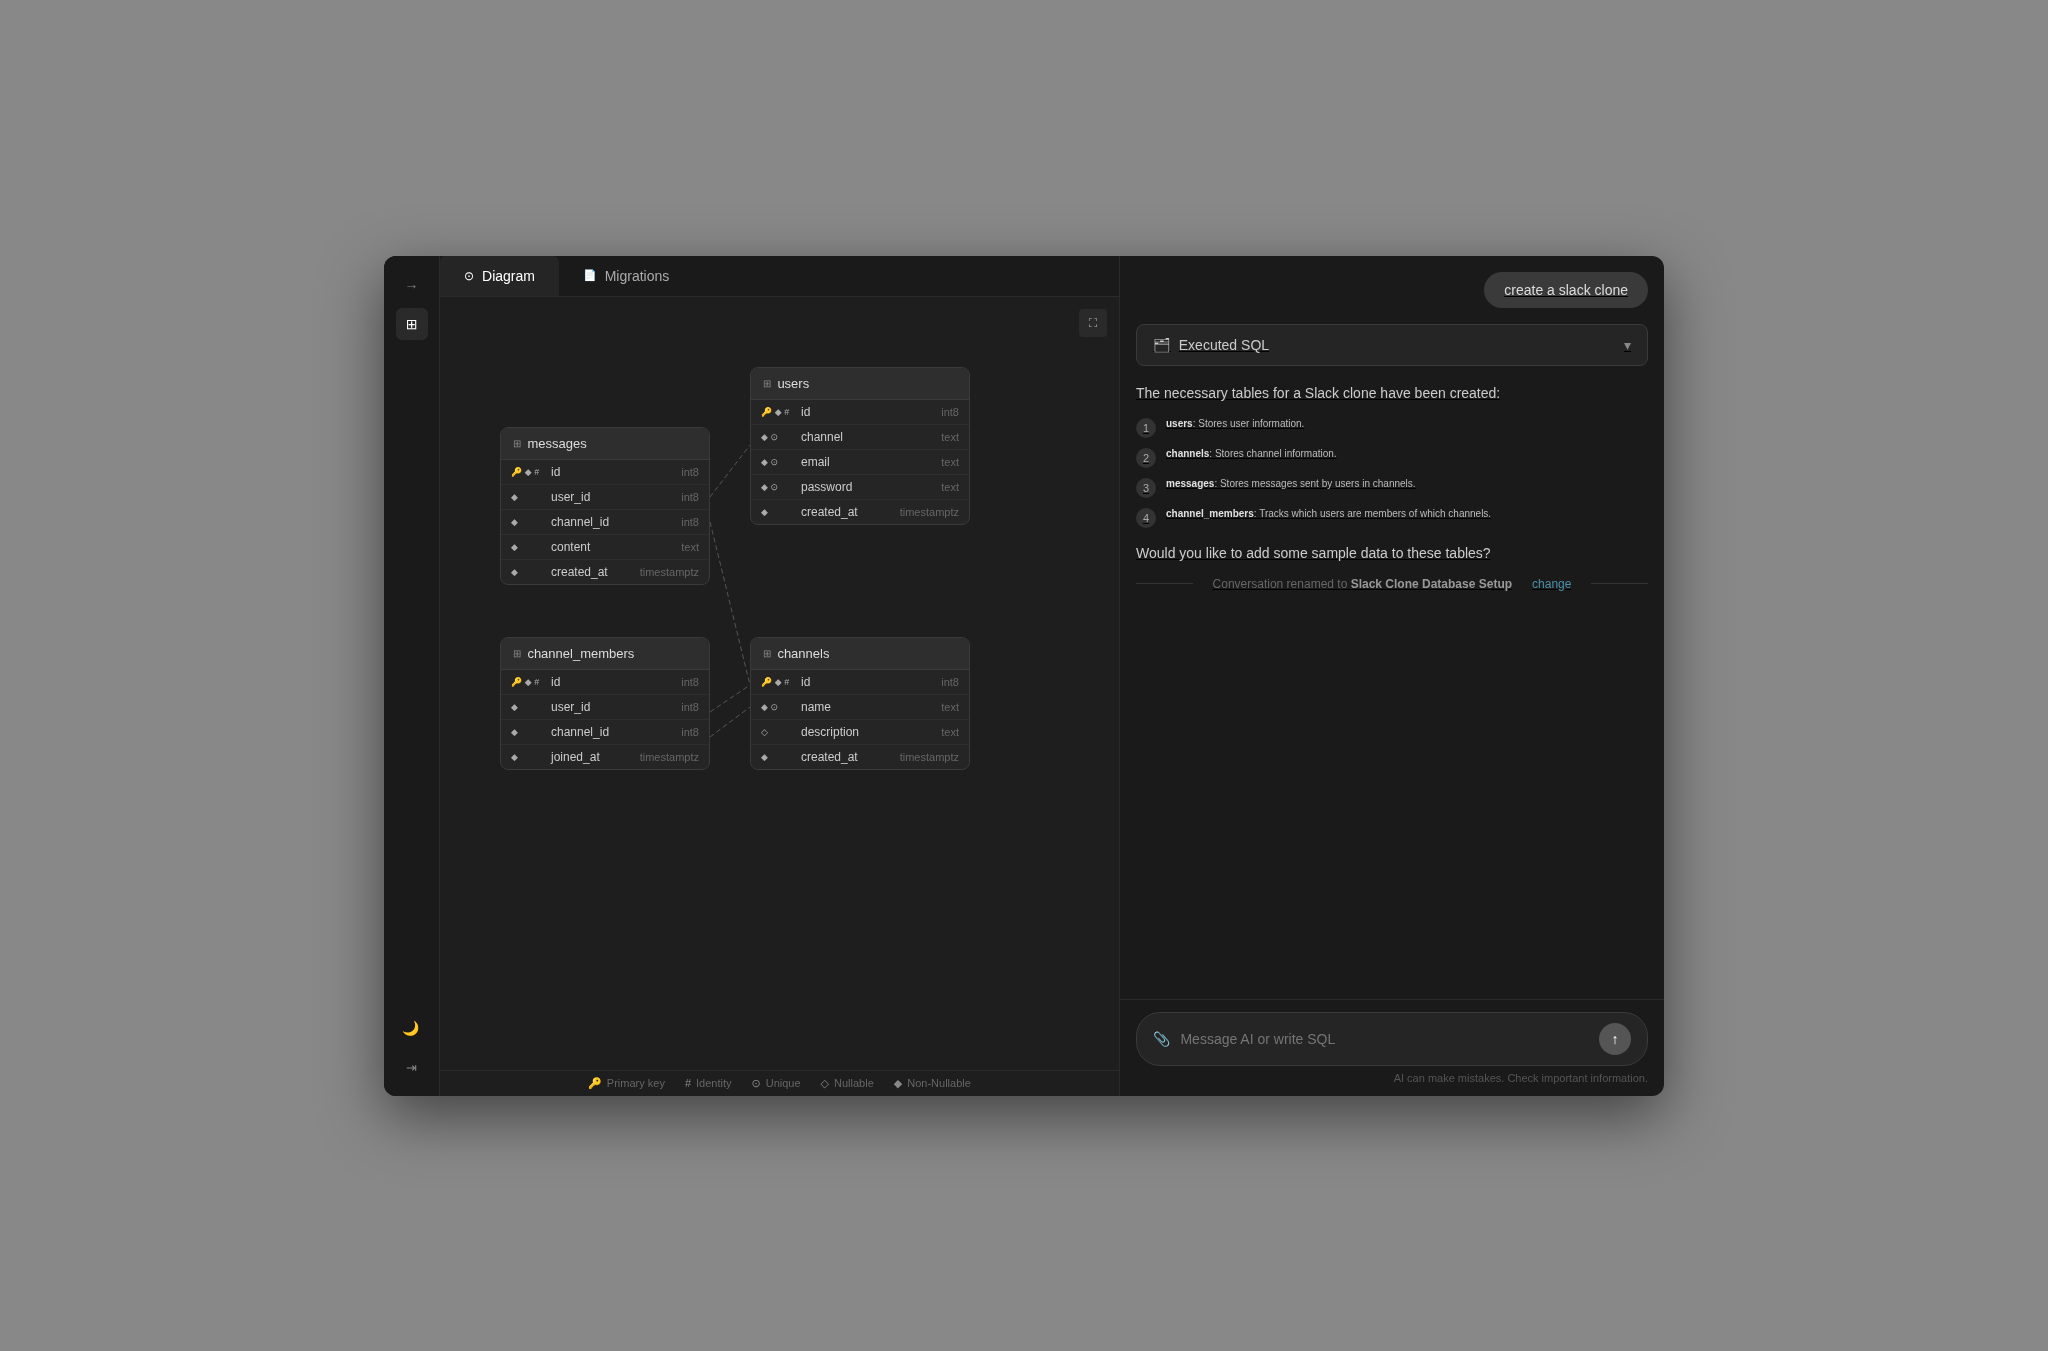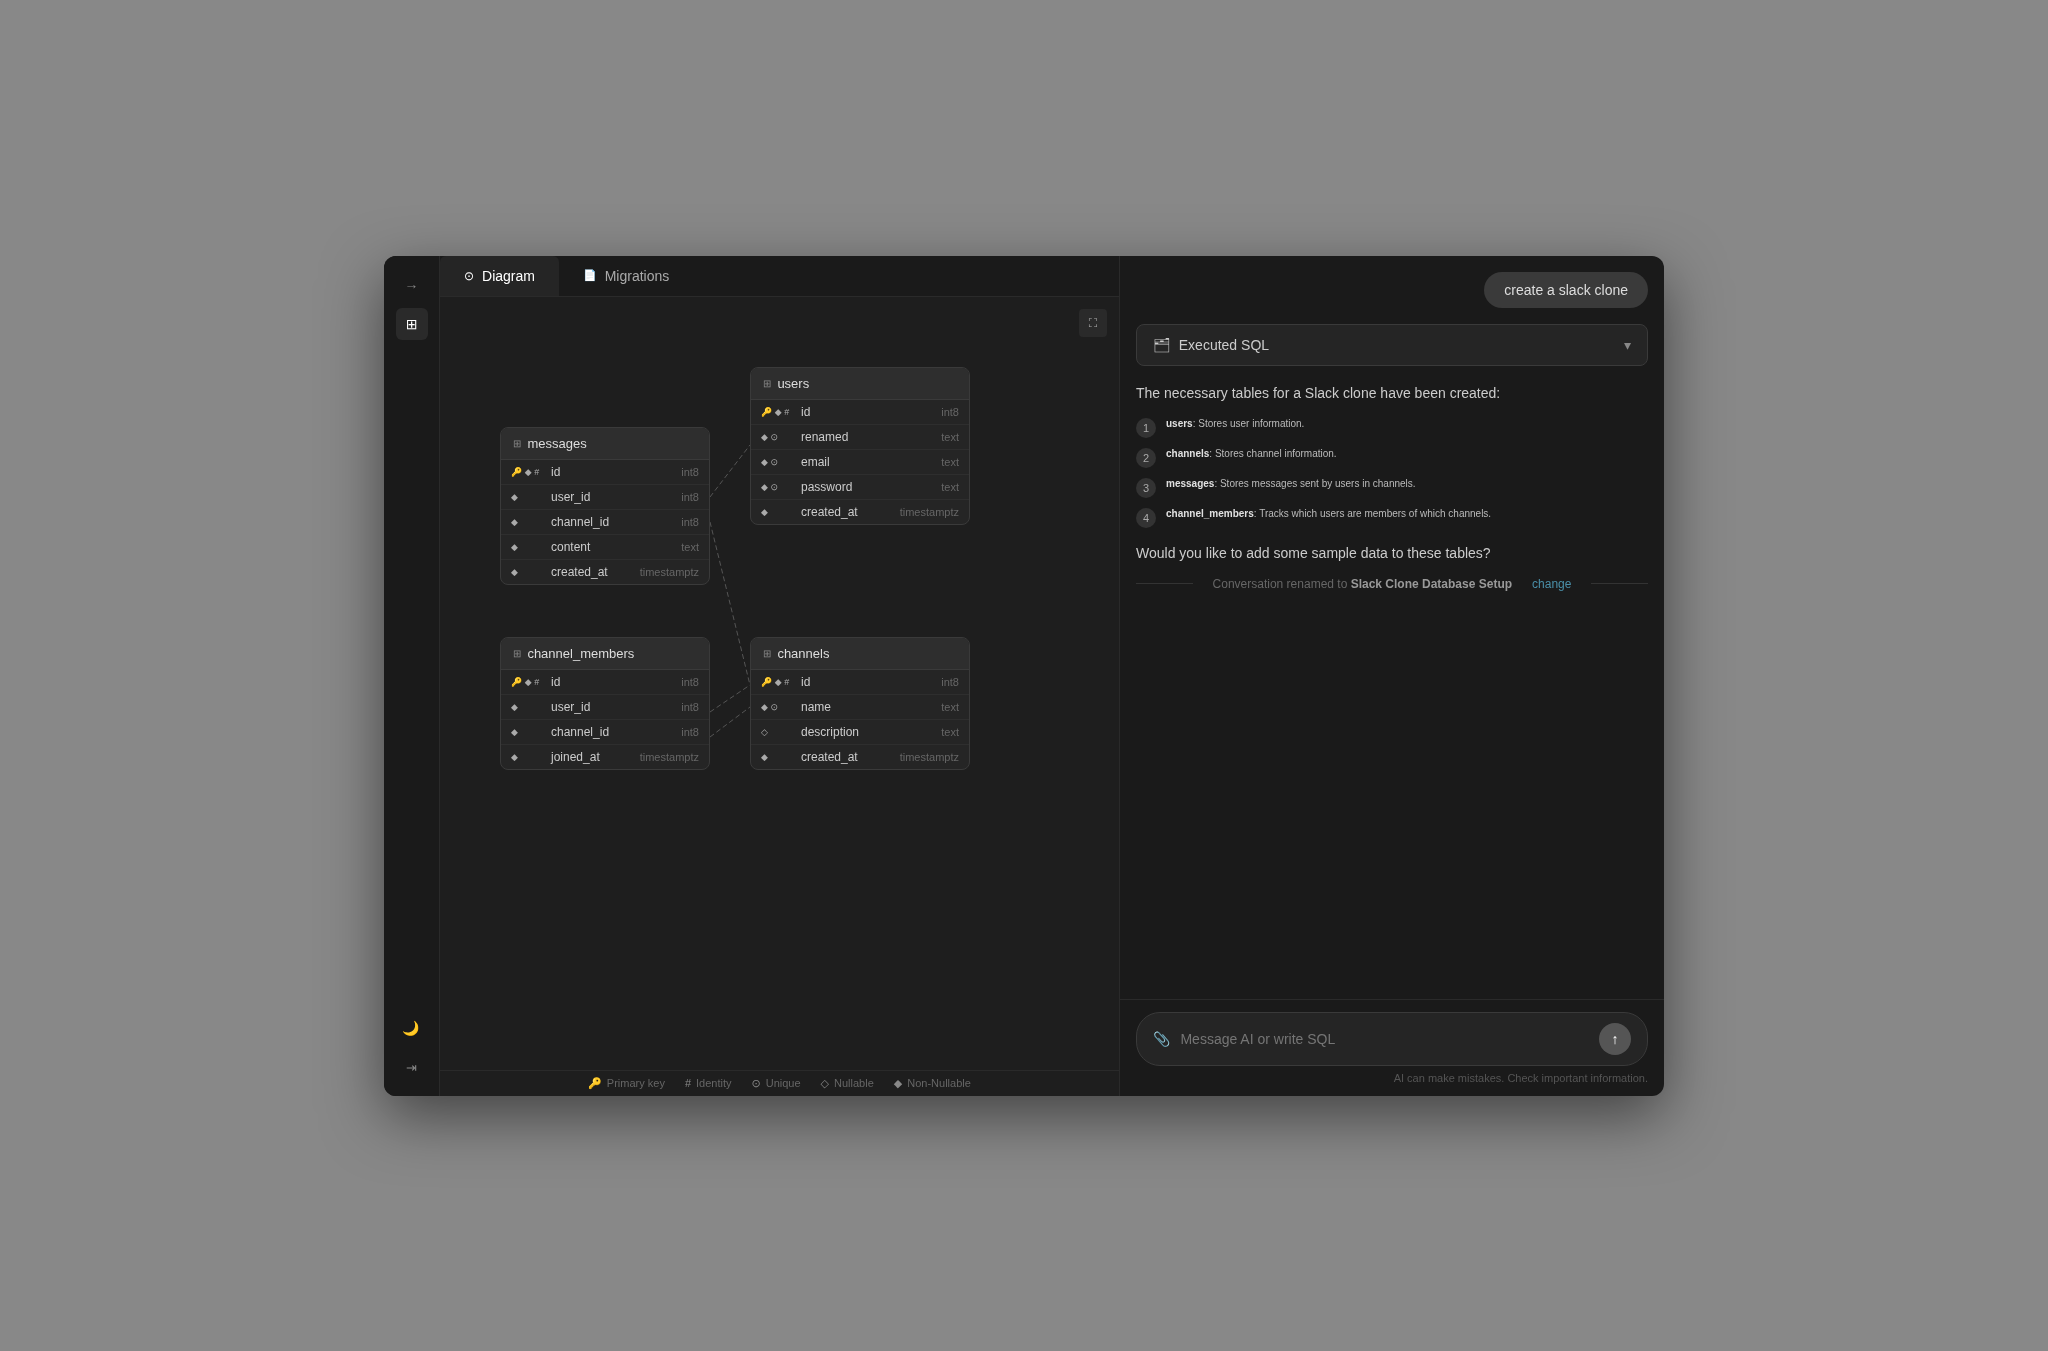--- a/index.html
+++ b/index.html
@@ -345,20 +345,21 @@
     }
     .right-side {
       flex: 1;
       display: flex;
       flex-direction: column;
     }
     .right-panel-scroll {
       flex: 1;
       overflow-y: auto;
       padding: 16px;
+      text-decoration: underline;
     }
     .right-panel-scroll::-webkit-scrollbar { width: 4px; }
     .right-panel-scroll::-webkit-scrollbar-track { background: #1a1a1a; }
     .right-panel-scroll::-webkit-scrollbar-thumb { background: #333; border-radius: 2px; }
   </style>
 </head>
 <body>
 
 <div class="app-window">
 
@@ -448,21 +449,21 @@
               <span style="color:#888;font-size:10px;">⊞</span>
               <span>users</span>
             </div>
             <div class="table-row">
               <span class="field-icons" style="font-size:9px; color:#aaa;">🔑 ◆ #</span>
               <span class="field-name">id</span>
               <span class="field-type">int8</span>
             </div>
             <div class="table-row">
               <span class="field-icons" style="font-size:9px; color:#aaa;">◆ ⊙</span>
-              <span class="field-name">renamed</span>
+              <span class="field-name">channel</span>
               <span class="field-type">text</span>
             </div>
             <div class="table-row">
               <span class="field-icons" style="font-size:9px; color:#aaa;">◆ ⊙</span>
               <span class="field-name">email</span>
               <span class="field-type">text</span>
             </div>
             <div class="table-row">
               <span class="field-icons" style="font-size:9px; color:#aaa;">◆ ⊙</span>
               <span class="field-name">password</span>

